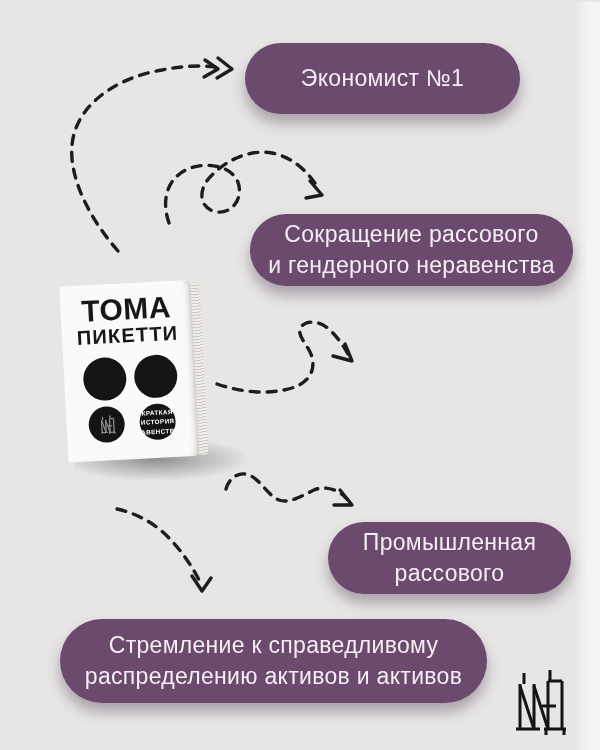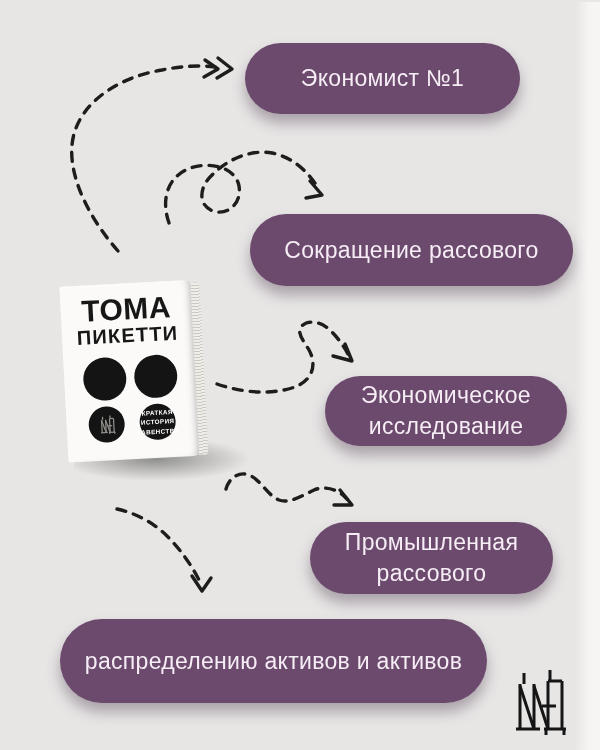--- a/index.html
+++ b/index.html
@@ -17,21 +17,21 @@
     position:absolute;border-radius:44px;background:#6b4a6d;
     color:#f6edf5;display:flex;flex-direction:column;align-items:center;
     justify-content:center;text-align:center;
     font-size:23px;line-height:1.33;letter-spacing:.3px;
     box-shadow:0 9px 14px rgba(70,50,70,.38);
   }
   .bubble span{display:block;white-space:nowrap;}
   .b1{left:245px;top:41px;width:275px;height:71px;}
   .b2{left:250px;top:212px;width:323px;height:72px;}
   .b3{left:325px;top:374px;width:242px;height:70px;}
-  .b4{left:310px;top:520px;width:243px;height:72px;}
+  .b4{left:328px;top:520px;width:243px;height:72px;}
   .b5{left:60px;top:617px;width:427px;height:84px;border-radius:46px;}
   
   .arrows{position:absolute;left:0;top:0;width:600px;height:750px;pointer-events:none;}
   .arrows path{fill:none;stroke:#1d1d1b;stroke-width:3.4;stroke-linecap:round;stroke-linejoin:round;}
   .arrows .dash{stroke-dasharray:9 8;}
   
   .book-shadow{
     position:absolute;left:74px;top:434px;width:180px;height:46px;
     background:radial-gradient(ellipse at 45% 50%, rgba(0,0,0,.38) 0%, rgba(0,0,0,0) 68%);
   }
@@ -94,30 +94,28 @@
       <path class="dash" d="M117 507 C 136 511, 154 521, 167 534 C 181 548, 192 564, 199 578"></path>
       <path d="M192 574 L202 589 L211 576"></path>
     </g>
   </svg>
 
   <div class="bubble b1">
     <span>Экономист №1</span>
   </div>
   <div class="bubble b2">
     <span>Сокращение рассового</span>
-  </div>
-  <div class="bubble b3">
-    <span>Экономическое</span>
-    <span>исследование</span>
+    <span>и гендерного неравенства</span>
   </div>
   <div class="bubble b4">
     <span>Промышленная</span>
     <span>рассового</span>
   </div>
   <div class="bubble b5">
+    <span>Стремление к справедливому</span>
     <span>распределению активов и активов</span>
   </div>
 
   <div class="book-shadow"></div>
   <div class="book">
     <div class="pages"></div>
     <div class="cover">
       <div class="author1">ТОМА</div>
       <div class="author2">ПИКЕТТИ</div>
       <div class="circle-grid">

